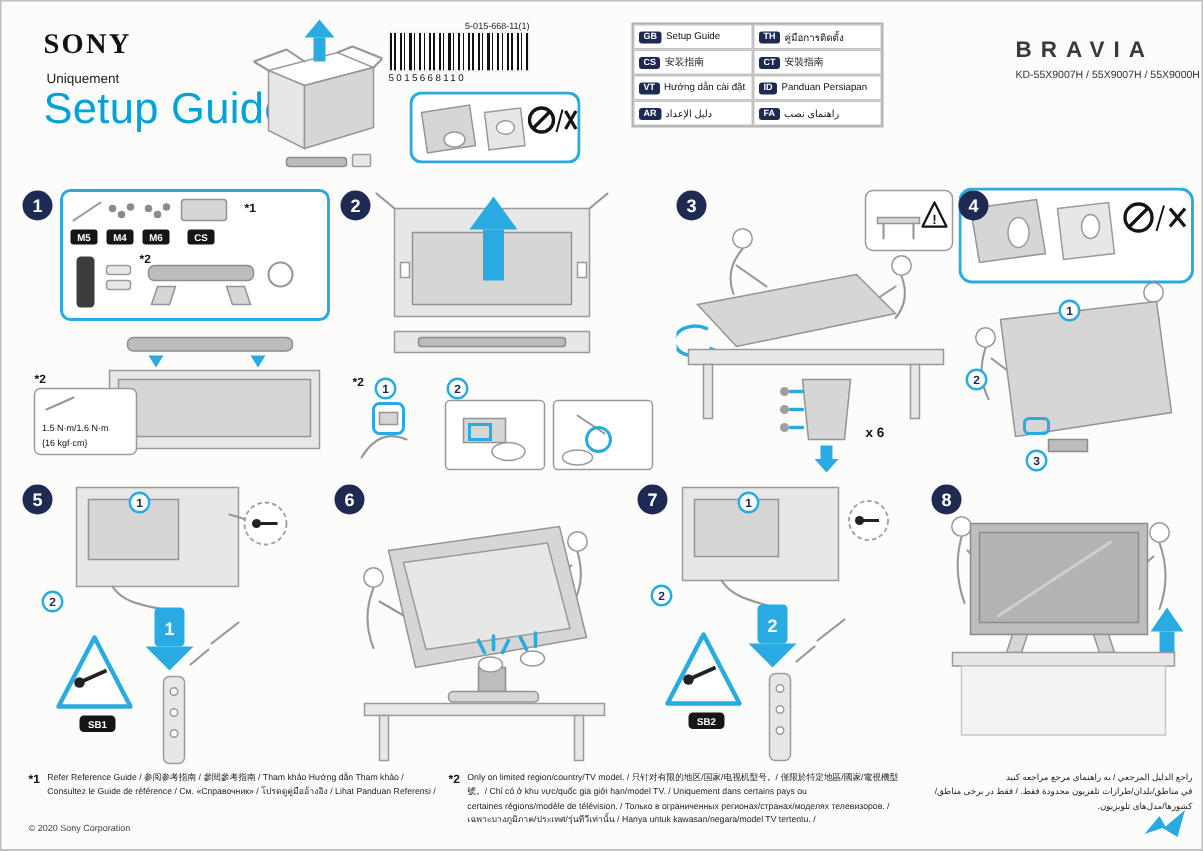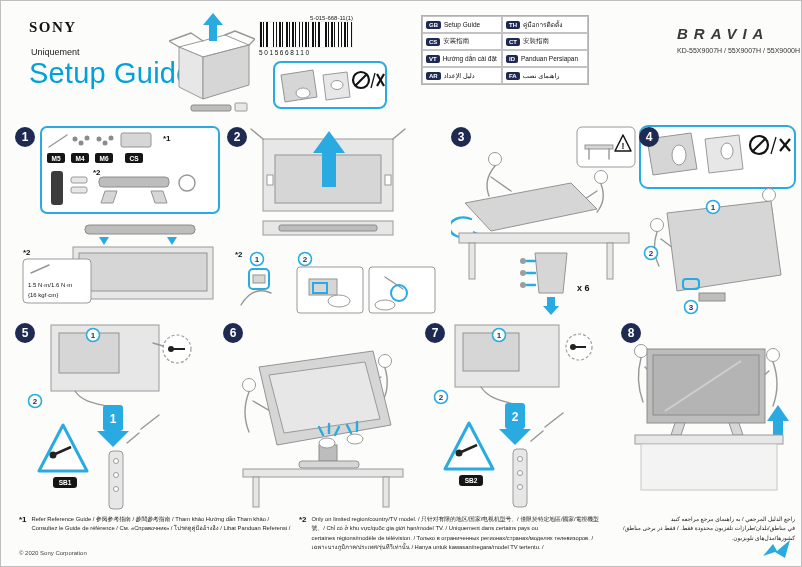--- a/index.html
+++ b/index.html
@@ -1,18 +1,18 @@
 <!DOCTYPE html>
 <html><head>
 <meta charset="utf-8">
 <style>
   html,body{margin:0;padding:0;background:#9aa0a6;font-family:"Liberation Sans",sans-serif;}
   .page{position:relative;width:802px;height:567px;background:#fcfcfa;border:1px solid #bfbfbf;overflow:hidden;box-sizing:border-box;}
   .abs{position:absolute;}
-  .brand{font-family:"Liberation Serif",serif;font-weight:bold;font-size:15px;letter-spacing:1.5px;color:#121212;}
+  .brand{font-family:"Liberation Serif",serif;font-weight:bold;font-size:19px;letter-spacing:1.5px;color:#121212;}
   .product-line{font-size:9px;color:#1a1a1a;}
   .title{font-size:29px;color:#00a2d9;letter-spacing:.2px;}
   .bravia{font-size:15px;letter-spacing:6px;color:#3a3a3a;font-weight:600;}
   .models{font-size:7px;color:#333;}
   .partnum{font-size:6px;color:#222;text-align:right;}
   .barcode{height:25px;width:92px;background:repeating-linear-gradient(90deg,#111 0px,#111 1.5px,#fff 1.5px,#fff 3px,#111 3px,#111 3.8px,#fff 3.8px,#fff 6.5px);border:1px solid #eee;}
   .barcode-digits{font-size:6.5px;letter-spacing:1.6px;color:#111;margin-top:1px;}
   .lang-table{display:grid;grid-template-columns:80px 86px;border:1px solid #b0b0b0;background:#fff;}
   .lang-cell{border:0.5px solid #c3c3c3;display:flex;align-items:center;gap:3px;padding:1px 3px;height:13px;overflow:hidden;}
   .lang-badge{background:#1e2a52;color:#fff;font-size:6px;font-weight:bold;padding:1px 3px;border-radius:2px;line-height:1;flex:0 0 auto;}
@@ -115,21 +115,21 @@
     <div class="lang-cell">
         <span class="lang-badge">AR</span>
         <span class="lang-label" dir="rtl">دليل الإعداد</span>
       </div>
     <div class="lang-cell">
         <span class="lang-badge">FA</span>
         <span class="lang-label" dir="rtl">راهنمای نصب</span>
       </div>
   </div>
 
-  <div class="abs bravia" style="left:676px;top:24px;font-style:italic;">BRAVIA</div>
+  <div class="abs bravia" style="left:676px;top:24px;">BRAVIA</div>
   <div class="abs models" style="left:676px;top:46px;">KD-55X9007H / 55X9007H / 55X9000H</div>
 
   <div class="cell" style="left:14px;top:124px;width:208px;height:192px;">
     <div class="step-circle" style="left:0;top:2px;">1</div>
     <svg width="208" height="192" viewBox="0 0 208 192">
       <rect class="cyanbox" x="26" y="2" width="178" height="86" rx="6"></rect>
       <line class="oln" x1="34" y1="22" x2="52" y2="10" stroke-width="3"></line>
       <g>
           <rect class="badge" x="32" y="28" width="18" height="10" rx="2"></rect>
           <text class="badge-text" x="41" y="35.5" text-anchor="middle">M5</text>

